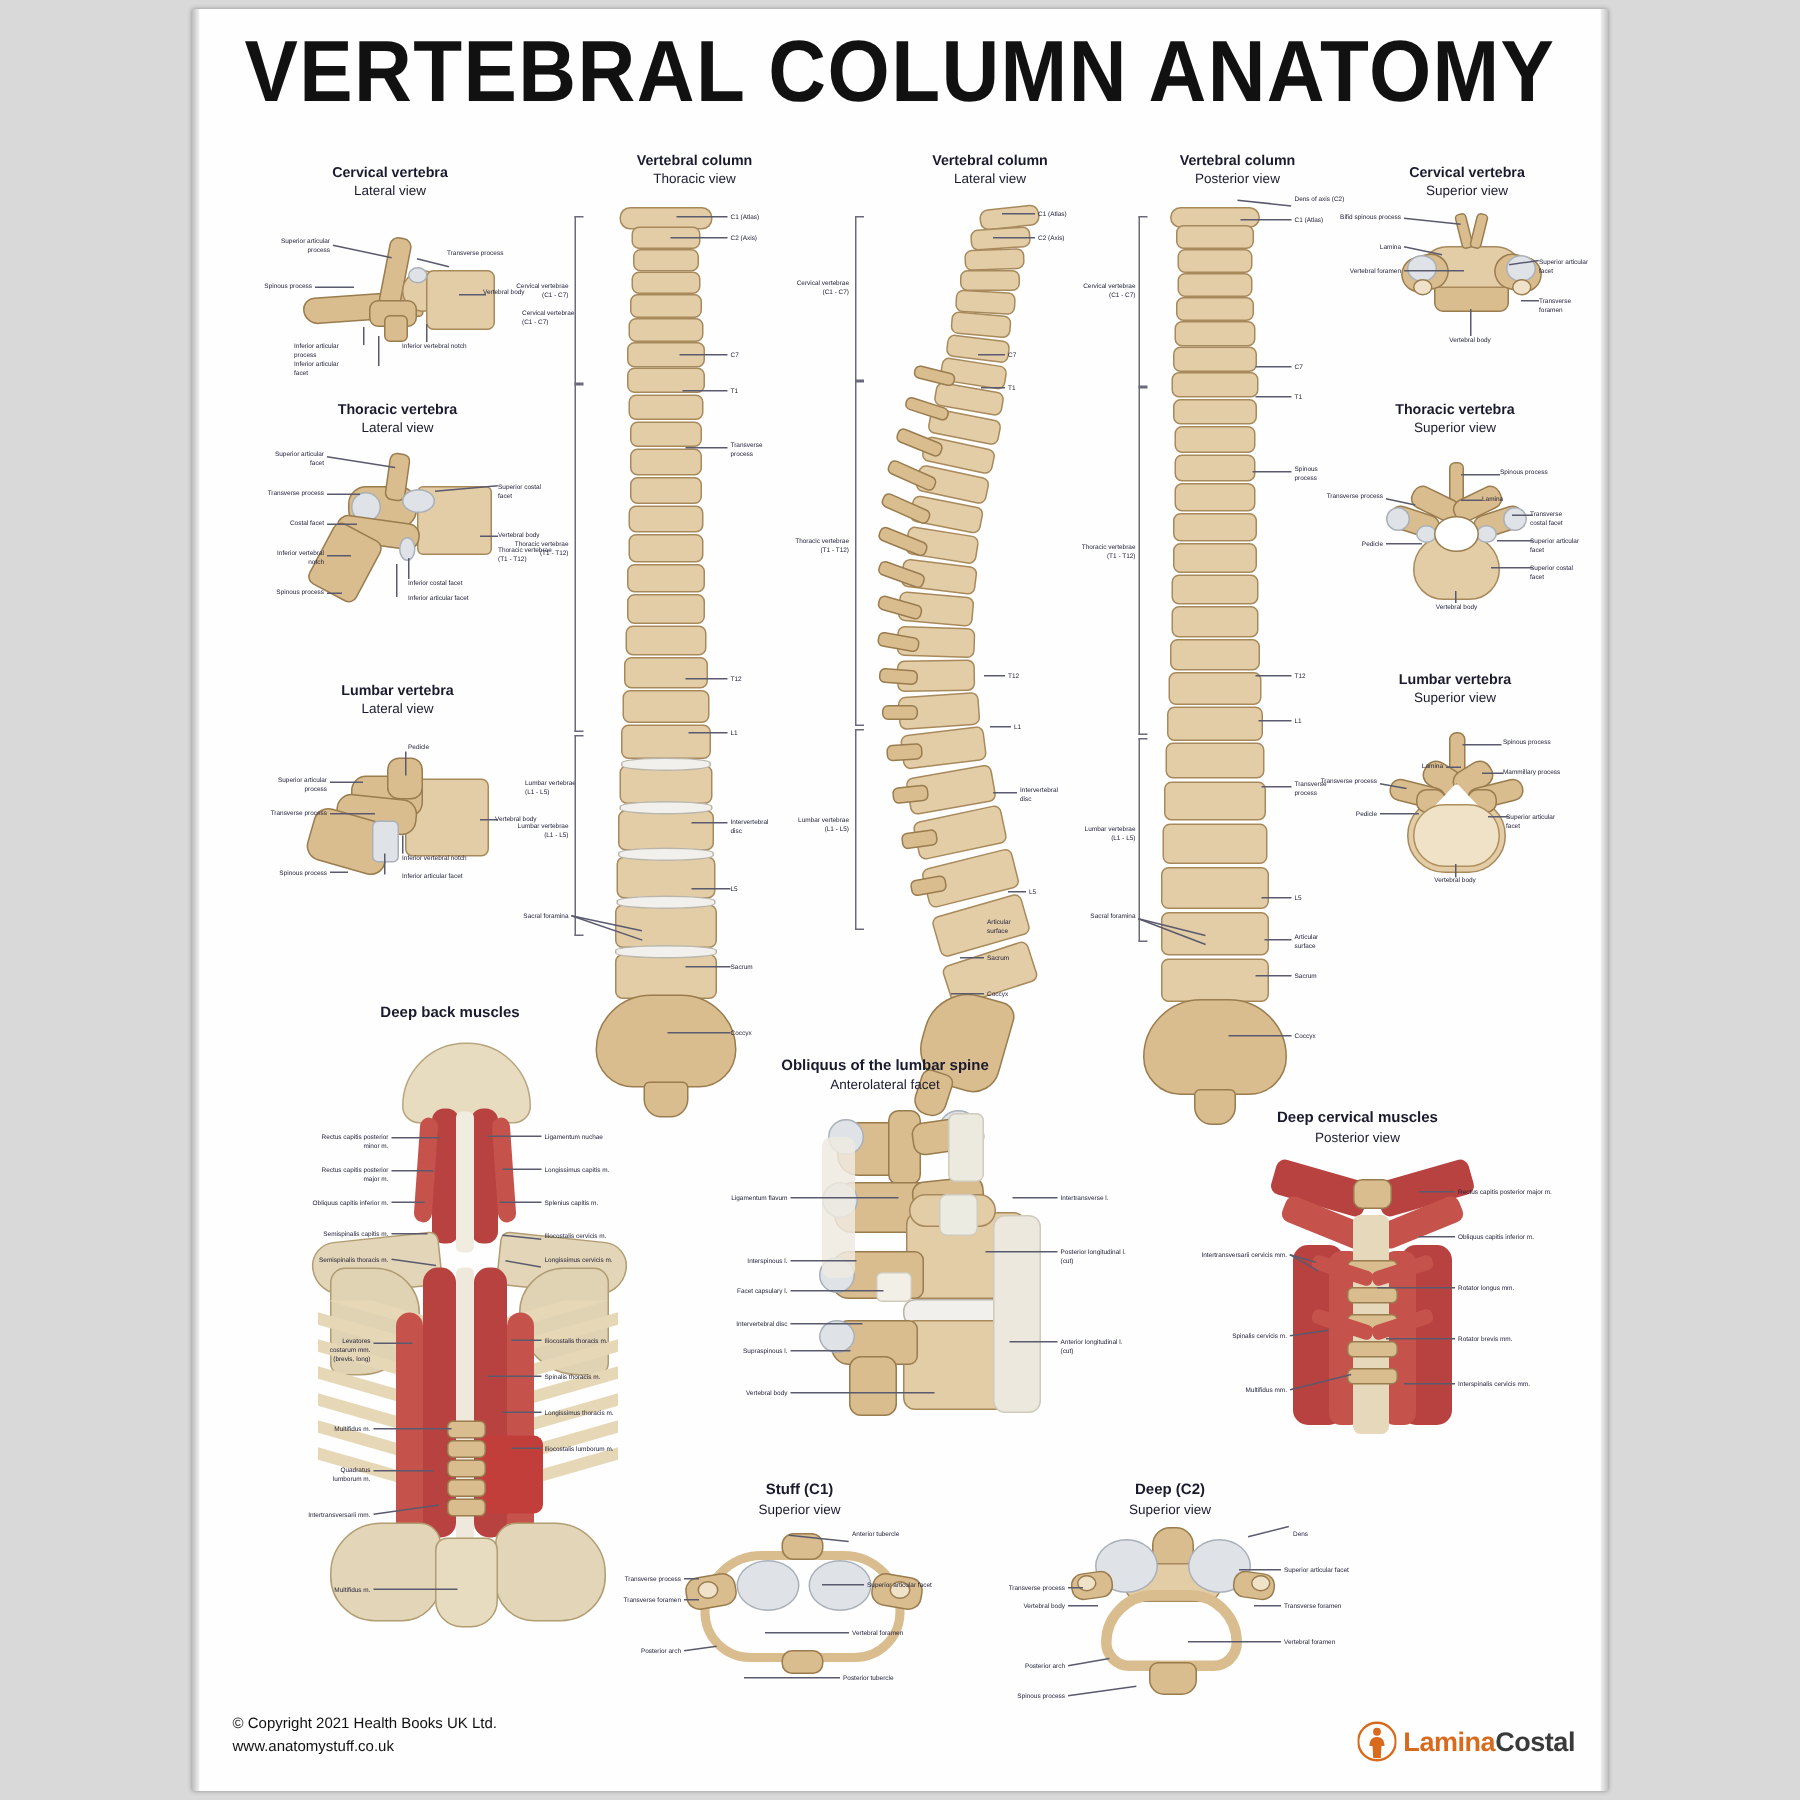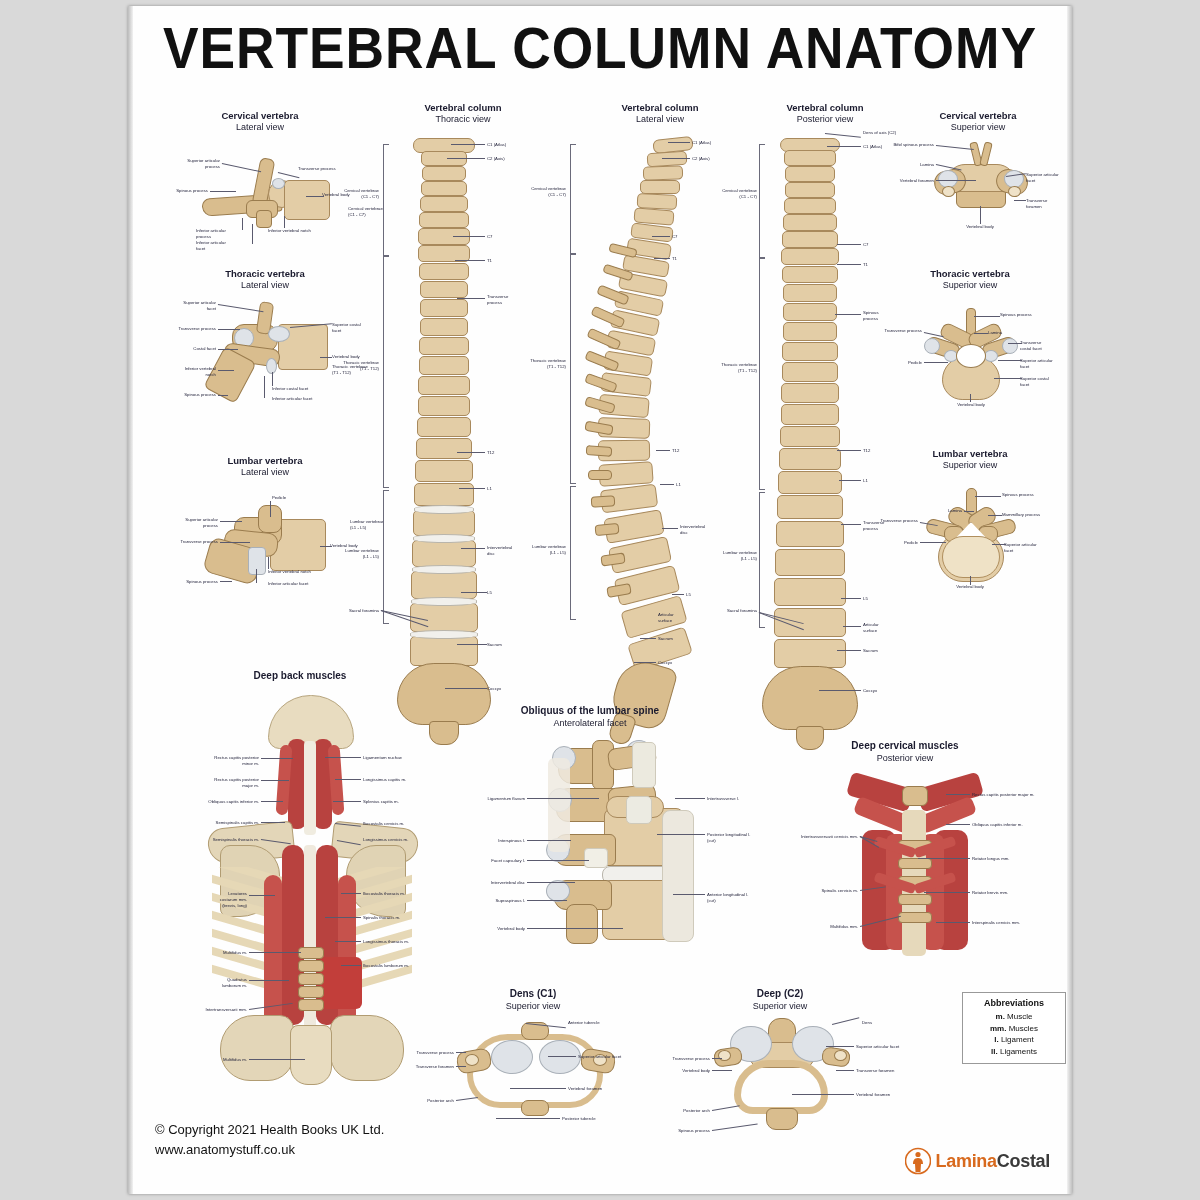--- a/index.html
+++ b/index.html
@@ -34,21 +34,21 @@
   
   .bone{position:absolute;background:#d9bd8e;border:.6px solid #9a7c4e;border-radius:4px;}
   .bone2{position:absolute;background:#e3cda6;border:.6px solid #a8895c;border-radius:5px;}
   .disc{position:absolute;background:#f1f0ec;border:.5px solid #b9b5ab;border-radius:50%/40%;}
   .cart{position:absolute;background:#dfe3e8;border:.5px solid #a9b0b8;border-radius:50%;}
   .musc{position:absolute;background:#b8423f;border-radius:40%;}
   .musc2{position:absolute;background:#c6524c;border-radius:40%;}
 
   .vcol{position:absolute;}
 
-  .footer-c{position:absolute;left:155px;bottom:41px;font-size:13px;color:#111;line-height:1.5;}
+  .footer-c{position:absolute;left:155px;bottom:28px;font-size:10px;color:#111;line-height:1.5;}
   .logo{position:absolute;right:150px;bottom:24px;display:flex;align-items:center;gap:5px;}
   .logo-mark{width:26px;height:30px;position:relative;}
   .logo-text{font-size:18px;font-weight:bold;color:#d86a1e;letter-spacing:-.3px;}
   .logo-text .b{color:#3a3a3a;}
 
   .abbrev{position:absolute;left:962px;top:992px;width:94px;border:.8px solid #999;
           background:#fff;padding:5px 4px 6px;}
   .abbrev h4{margin:0 0 3px;text-align:center;font-size:9px;font-weight:bold;color:#111;}
   .abbrev .row{text-align:center;font-size:8px;color:#111;line-height:1.45;}
   .abbrev .row b{font-weight:bold;}
@@ -670,21 +670,21 @@
     <div class="ll" style="left:186px;top:44px;width:24px;"></div>
     <div class="lbl" style="left:212px;top:76px;">Rotator longus mm.</div>
     <div class="ll" style="left:158px;top:78px;width:52px;"></div>
     <div class="lbl" style="left:212px;top:110px;">Rotator brevis mm.</div>
     <div class="ll" style="left:164px;top:112px;width:46px;"></div>
     <div class="lbl" style="left:212px;top:140px;">Interspinalis cervicis mm.</div>
     <div class="ll" style="left:176px;top:142px;width:34px;"></div>
   </div>
 
   <div class="panel" style="left:438px;top:988px;width:190px;">
-    <div class="ptitle lg">Dens (C1)</div>
+    <div class="ptitle lg">Stuff (C1)</div>
     <div class="psub">Superior view</div>
   </div>
   <div style="position:absolute;left:455px;top:1020px;width:160px;height:96px;">
     <div style="position:absolute;left:12px;top:14px;width:136px;height:74px;border:6px solid #d9bd8e;border-radius:64px 64px 52px 52px;
                 background:transparent;box-sizing:border-box;"></div>
     <div class="bone" style="left:66px;top:2px;width:26px;height:16px;border-radius:8px;"></div>
     <div class="bone" style="left:2px;top:30px;width:32px;height:20px;border-radius:9px;transform:rotate(-10deg);"></div>
     <div class="bone" style="left:126px;top:30px;width:32px;height:20px;border-radius:9px;transform:rotate(10deg);"></div>
     <div class="cart" style="left:36px;top:20px;width:40px;height:32px;border-radius:50%;"></div>
     <div class="cart" style="left:84px;top:20px;width:40px;height:32px;border-radius:50%;"></div>
@@ -737,27 +737,20 @@
     <div class="lbl r" style="left:-22px;top:38px;width:72px;">Transverse process</div>
     <div class="ll" style="left:52px;top:40px;width:10px;"></div>
     <div class="lbl r" style="left:-22px;top:50px;width:72px;">Vertebral body</div>
     <div class="ll" style="left:52px;top:52px;width:20px;"></div>
     <div class="lbl r" style="left:-22px;top:90px;width:72px;">Posterior arch</div>
     <div class="ll" style="left:52px;top:92px;width:28px;transform:rotate(-10deg);"></div>
     <div class="lbl r" style="left:-22px;top:110px;width:72px;">Spinous process</div>
     <div class="ll" style="left:52px;top:112px;width:46px;transform:rotate(-8deg);"></div>
   </div>
 
-  <div class="abbrev">
-    <h4>Abbreviations</h4>
-    <div class="row"><b>m.</b> <span>Muscle</span></div>
-    <div class="row"><b>mm.</b> <span>Muscles</span></div>
-    <div class="row"><b>l.</b> <span>Ligament</span></div>
-    <div class="row"><b>ll.</b> <span>Ligaments</span></div>
-  </div>
 
   <div class="footer-c">
     <div>© Copyright 2021 Health Books UK Ltd.</div>
     <div>www.anatomystuff.co.uk</div>
   </div>
   <div class="logo">
     <div class="logo-mark">
       <svg viewBox="0 0 26 30" width="26" height="30">
         <circle cx="13" cy="15" r="12.5" fill="none" stroke="#d86a1e" stroke-width="1.6"></circle>
         <circle cx="13" cy="8.5" r="2.6" fill="#d86a1e"></circle>

